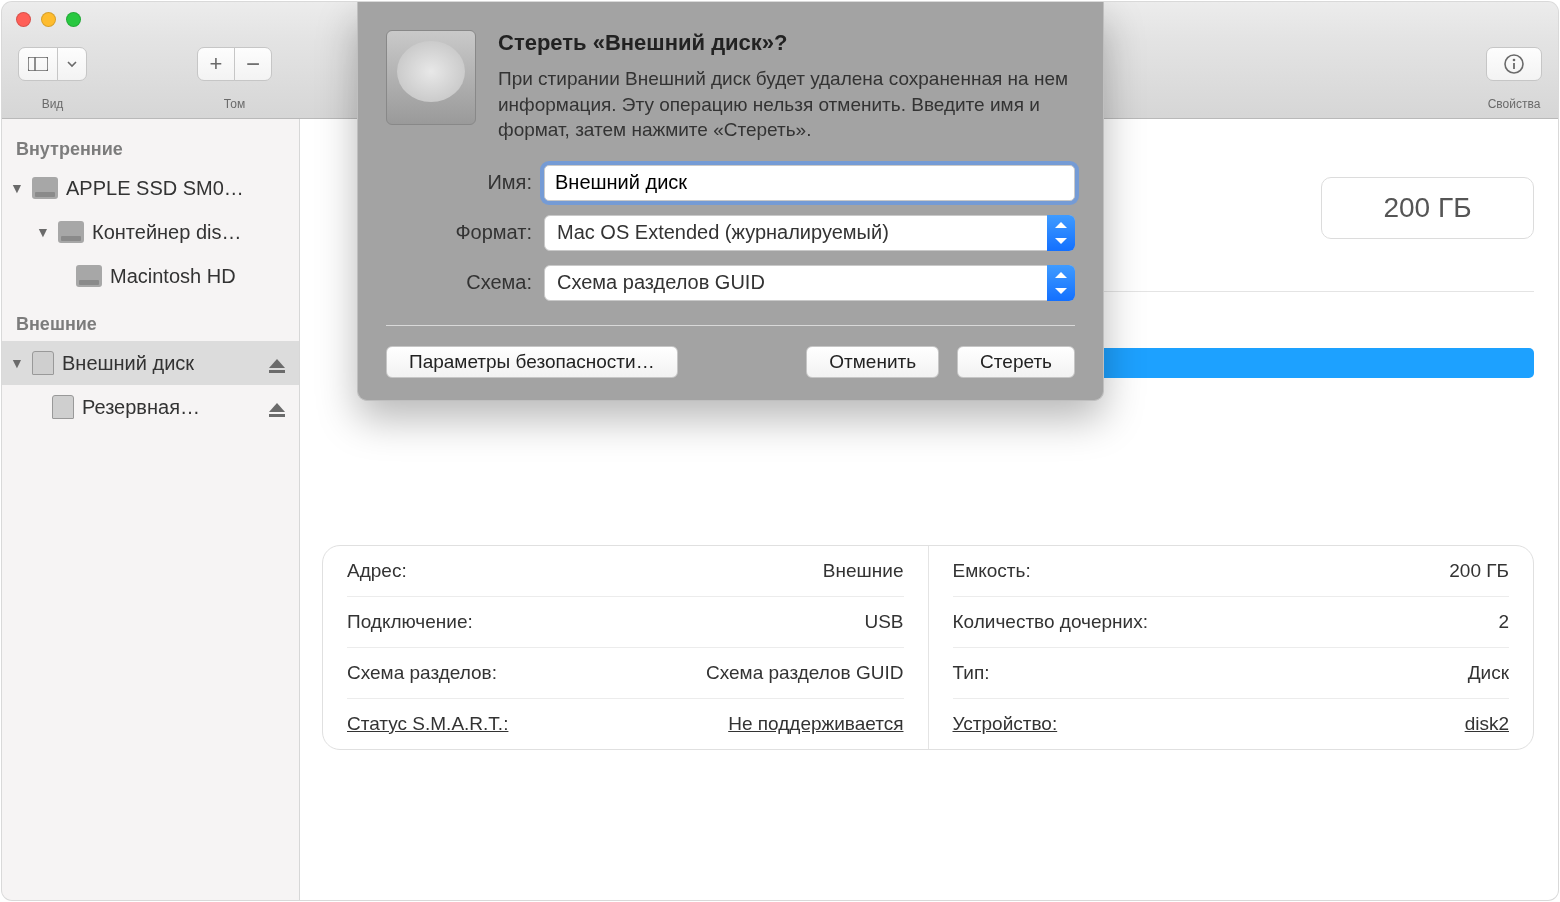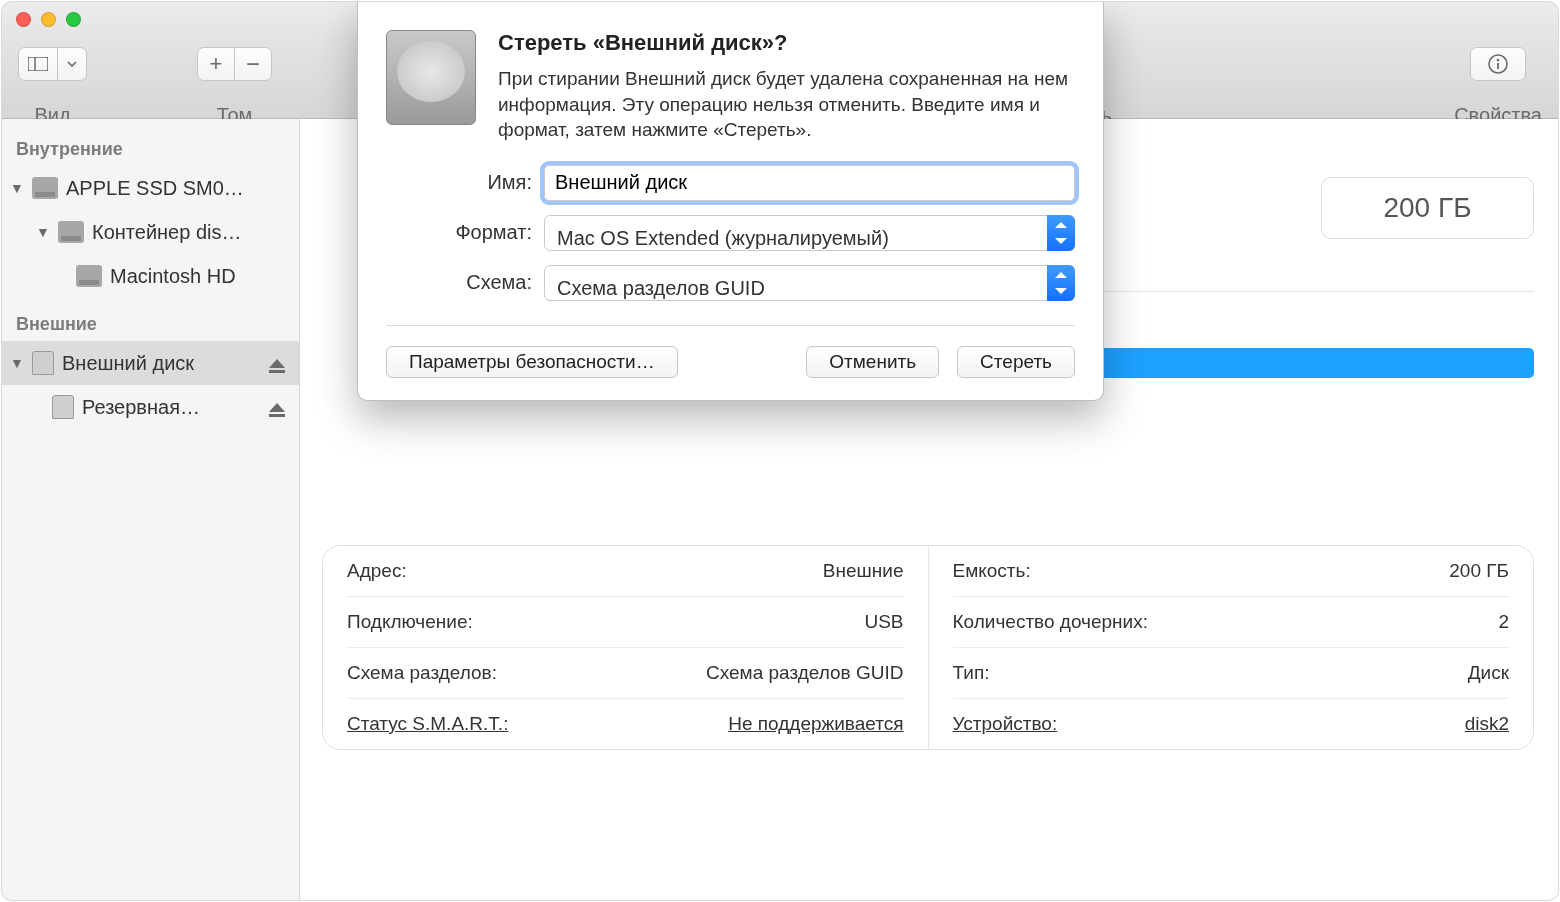--- a/index.html
+++ b/index.html
@@ -9,21 +9,21 @@
   .traffic { display:flex; gap:10px; }
   .tl { width:15px; height:15px; border-radius:50%; border:1px solid rgba(0,0,0,0.15); }
   .tl.red{background:#ff5f57}.tl.yel{background:#febc2e}.tl.grn{background:#28c840}
   .title { position:absolute; left:0; right:0; text-align:center; color:#4a4a4a; font-size:19px; }
   .toolbar { height: 82px; display:flex; align-items:flex-start; padding: 6px 16px 0 16px; background: linear-gradient(#e4e4e4,#d6d6d6); border-bottom:1px solid #b9b9b9; gap: 0; }
   .tgroup { display:flex; flex-direction:column; align-items:center; }
   .tbtns { display:flex; gap:0; }
   .tbtn { height:34px; min-width:56px; background: linear-gradient(#fdfdfd,#f3f3f3); border:1px solid #c6c6c6; border-radius:7px; display:flex; align-items:center; justify-content:center; margin: 4px 0; }
   .tbtn.split-l { border-top-right-radius:0; border-bottom-right-radius:0; }
   .tbtn.split-r { border-top-left-radius:0; border-bottom-left-radius:0; margin-left:-1px; }
-  .tlabel { font-size:20px; color:#6a6a6a; margin-top:19px; }
+  .tlabel { font-size:12px; color:#6a6a6a; margin-top:12px; }
   .spacer { flex:1; }
   .content { display:flex; height: calc(100% - 117px); }
   .sidebar { width: 298px; background:#f6f4f4; border-right:1px solid #d7d7d7; padding-top:14px; }
   .shead { color:#7c7c7c; font-size:18px; font-weight:600; padding: 6px 14px; }
   .srow { display:flex; align-items:center; height:44px; padding: 0 14px 0 8px; gap:8px; font-size:20px; color:#333; }
   .srow.sel { background:#dcdcdc; }
   .tri { width:14px; text-align:center; color:#6a6a6a; font-size:14px; }
   .diskicon { width:26px; height:22px; background:#a7a7a7; border-radius:3px; position:relative; }
   .diskicon::after{content:"";position:absolute;bottom:2px;left:3px;right:3px;height:5px;background:#8a8a8a;border-radius:1px;}
   .exticon { width:22px; height:24px; background:#cfcfcf; border:1px solid #999; border-radius:3px 3px 1px 1px; }
@@ -33,31 +33,31 @@
   .capbadge { position:absolute; right:24px; top:58px; width:213px; height:62px; border:1px solid #dcdcdc; border-radius:10px; display:flex; align-items:center; justify-content:center; font-size:28px; color:#555; background:#fff; }
   .bluebar { position:absolute; left:60px; right:24px; top:229px; height:30px; background:#1da1ff; border-radius:5px; }
   .bluebar::before { content:""; position:absolute; top:-57px; left:0; right:0; height:1px; background:#e4e4e4; }
   .infopanel { position:absolute; left:22px; right:24px; top:426px; background:#fff; border:1px solid #e0e0e0; border-radius:18px; display:flex; }
   .col { flex:1; padding: 0 24px; }
   .col:first-child { border-right:1px solid #e4e4e4; }
   .irow { display:flex; justify-content:space-between; padding:14px 0; border-bottom:1px solid #ececec; font-size:19px; }
   .irow:last-child { border-bottom:none;text-decoration:underline; }
   .ikey { color:#333; }
   .ival { color:#333; }
-  .sheet { position:absolute; left:355px; top:0; width:747px; background:#ffffff; border:1px solid #bfbfbf; border-top:none; border-radius:0 0 10px 10px; box-shadow:0 18px 40px rgba(0,0,0,0.28); padding:28px 28px 22px 28px; z-index:10; }
+  .sheet { position:absolute; left:355px; top:0; width:747px; background:#a3a3a3; border:1px solid #bfbfbf; border-top:none; border-radius:0 0 10px 10px; box-shadow:0 18px 40px rgba(0,0,0,0.28); padding:28px 28px 22px 28px; z-index:10; }
   .sheettop { display:flex; gap:22px; }
   .hddicon { width:90px; height:95px; background:linear-gradient(#c9c9c9,#9a9a9a); border:1px solid #888; border-radius:6px; position:relative; flex-shrink:0; }
   .hddicon::before{content:"";position:absolute;left:10px;right:10px;top:10px;bottom:22px;border-radius:50%;background:radial-gradient(#e8e8e8,#bfbfbf);}
   .sheettxt h3 { font-size:22px; font-weight:700; color:#222; margin-bottom:10px; }
   .sheettxt p { font-size:19px; color:#333; line-height:1.35; }
   .form { margin:22px 0 24px 0; }
   .frow { display:flex; align-items:center; margin-bottom:14px; }
   .flabel { width:158px; text-align:right; padding-right:12px; font-size:20px; color:#333; }
   .finput { flex:1; height:36px; border:1px solid #c9c9c9; border-radius:5px; padding:0 10px; font-size:20px; background:#fff; box-shadow:0 0 0 4px rgba(80,150,255,0.55); outline:none; }
-  .fselect { flex:1; height:36px; border:1px solid #c9c9c9; border-radius:6px; background:#fff; font-size:20px; padding:0 36px 0 12px; position:relative; display:flex; align-items:flex-end; }
+  .fselect { flex:1; height:36px; border:1px solid #c9c9c9; border-radius:6px; background:#fff; font-size:20px; padding:0 36px 0 12px; position:relative; display:flex; align-items:center; }
   .fselwrap { flex:1; position:relative; }
   .selcaret { position:absolute; right:0; top:0; bottom:0; width:28px; background:linear-gradient(#3f9bff,#1370ff); border-radius:0 6px 6px 0; }
   .selcaret::before,.selcaret::after{content:"";position:absolute;left:8px;width:0;height:0;border-left:6px solid transparent;border-right:6px solid transparent;}
   .selcaret::before{top:7px;border-bottom:6px solid #fff;}
   .selcaret::after{bottom:7px;border-top:6px solid #fff;}
   .sheetbtns { display:flex; gap:18px; justify-content:flex-start; border-top:1px solid #d9d9d9; padding-top:20px; }
   .macbtn { height:32px; padding:0 22px; background:linear-gradient(#fff,#f2f2f2); border:1px solid #c6c6c6; border-radius:6px; font-size:19px; color:#222; display:flex; align-items:center; }
   .sheetbtns .pushright { margin-left:auto; }
   svg { display:block; }
 </style>

